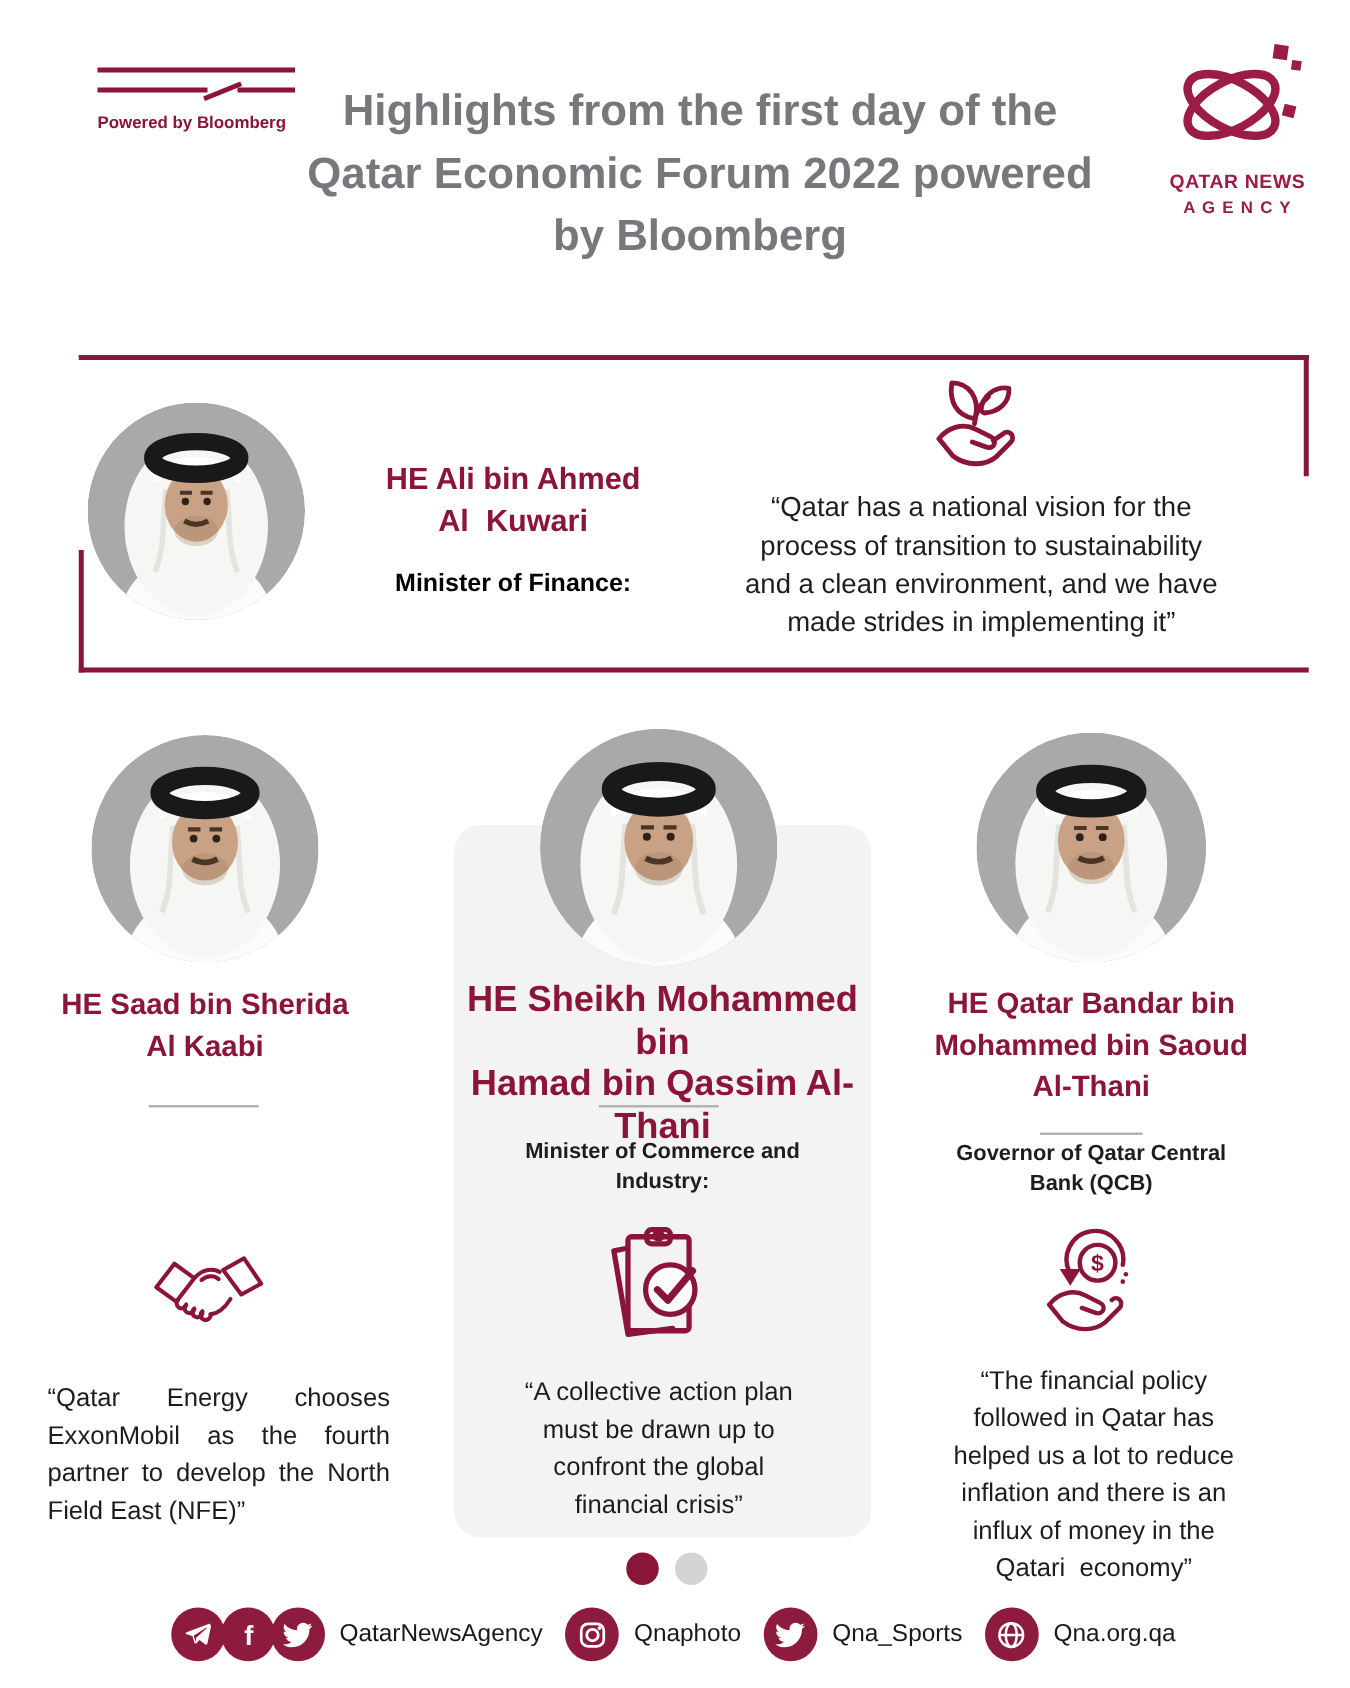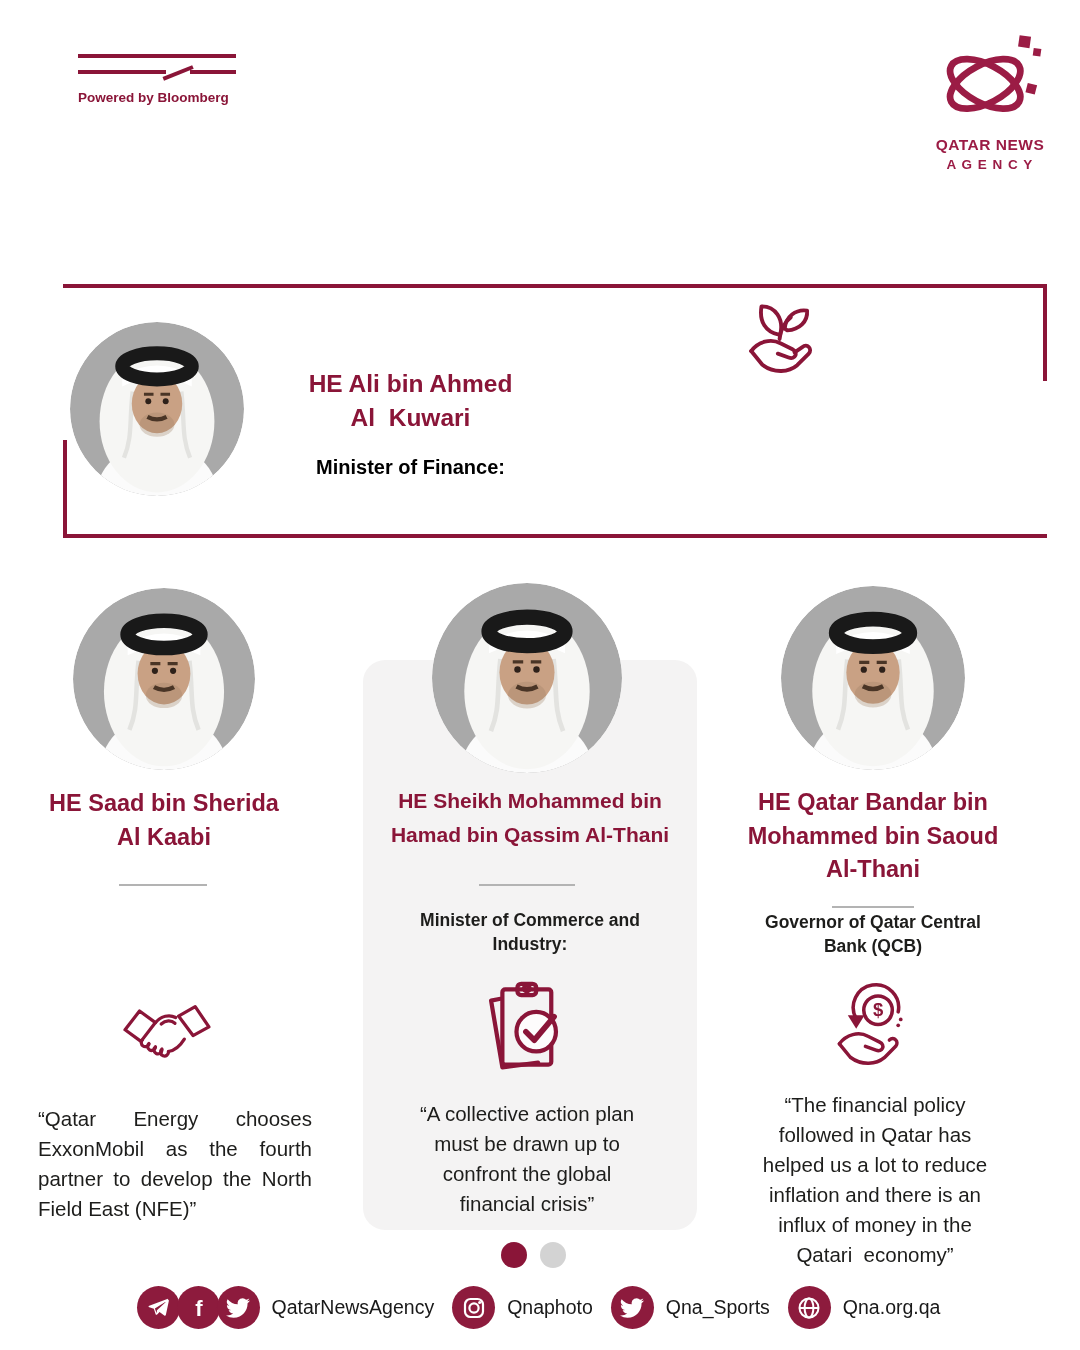--- a/index.html
+++ b/index.html
@@ -45,21 +45,21 @@
     font-size:20px;font-weight:700;color:#000000;}
   #featured-quote{position:absolute;left:570px;top:391px;width:430px;text-align:center;
     font-size:22px;line-height:30.5px;font-weight:500;color:#1d1d1b;}
 
   #icon-sprout{position:absolute;left:733px;top:296px;width:100px;height:86px;}
 
   
   #col2-card{position:absolute;left:363px;top:660px;width:334px;height:570px;background:#f4f3f3;border-radius:22px;}
 
   #name-1{left:39px;top:787px;width:250px;font-size:23.5px;line-height:33.5px;}
-  #name-2{left:365px;top:784px;width:330px;font-size:21px;line-height:33.5px;}
+  #name-2{left:365px;top:784px;width:330px;font-size:29px;line-height:33.5px;}
   #name-3{left:737px;top:786px;width:272px;font-size:23.5px;line-height:33.5px;}
 
   .divider{position:absolute;height:2px;background:#b3b3b3;}
   #div-1{left:119px;top:884px;width:88px;}
   #div-2{left:479px;top:884px;width:96px;}
   #div-3{left:832px;top:906px;width:82px;}
 
   .speaker-role{position:absolute;text-align:center;font-weight:700;color:#1d1d1b;
     font-size:17.5px;line-height:24px;}
   #role-1{left:33px;top:900px;width:262px;}
@@ -124,20 +124,23 @@
   <div id="qef-logo">
     <div class="qef-rule"></div>
     <div class="qef-rule-bottom">
       <div class="qef-seg qef-seg1"></div>
       <div class="qef-slash"></div>
       <div class="qef-seg qef-seg2"></div>
     </div>
     <div class="qef-powered">Powered by Bloomberg</div>
   </div>
 
+  <div id="page-title">Highlights from the first day of the
+Qatar Economic Forum 2022 powered
+by Bloomberg</div>
 
   <div id="qna-logo">
     <svg width="118" height="96" viewBox="0 0 120 100">
       <g fill="none" stroke="#9b1c45" stroke-width="7">
         <ellipse cx="55" cy="52" rx="40" ry="20" transform="rotate(-28 55 52)"></ellipse>
         <ellipse cx="55" cy="52" rx="40" ry="20" transform="rotate(28 55 52)"></ellipse>
       </g>
       <g fill="#9b1c45">
         <rect x="90" y="2" width="12" height="12" transform="rotate(8 96 8)"></rect>
         <rect x="105" y="15" width="8" height="8" transform="rotate(8 109 19)"></rect>
@@ -164,20 +167,24 @@
   <div id="featured-role">Minister of Finance:</div>
 
   <svg id="icon-sprout" viewBox="0 0 110 100" fill="none" stroke="#8A1538" stroke-width="4.5" stroke-linecap="round" stroke-linejoin="round">
     <path d="M50,45 C35,42 27,30 30,12 C46,12 56,26 52,44 Z"></path>
     <path d="M57,38 C58,24 70,15 83,17 C84,30 74,39 60,40 Z"></path>
     <path d="M51,50 C52,40 56,31 64,25"></path>
     <path d="M18,64 C26,53 41,49 52,55 L66,62 C73,65.5 69.5,74.5 61.5,71.5 L49,67"></path>
     <path d="M18,64 L31,80 C45,90.5 62,88.5 71.5,80.5 L85,67 C89.5,61.5 83,54.5 77.5,59.5 L68.5,65.5"></path>
   </svg>
 
+  <div class="speaker-quote pre" id="featured-quote">“Qatar has a national vision for the
+process of transition to sustainability
+and a clean environment, and we have
+made strides in implementing it”</div>
 
   <div id="col2-card"></div>
 
   <div class="avatar" id="avatar-1">
     <svg viewBox="0 0 100 100">
         <use href="#avatar-sym"></use>
       </svg>
   </div>
   <div class="avatar" id="avatar-2">
     <svg viewBox="0 0 100 100">

